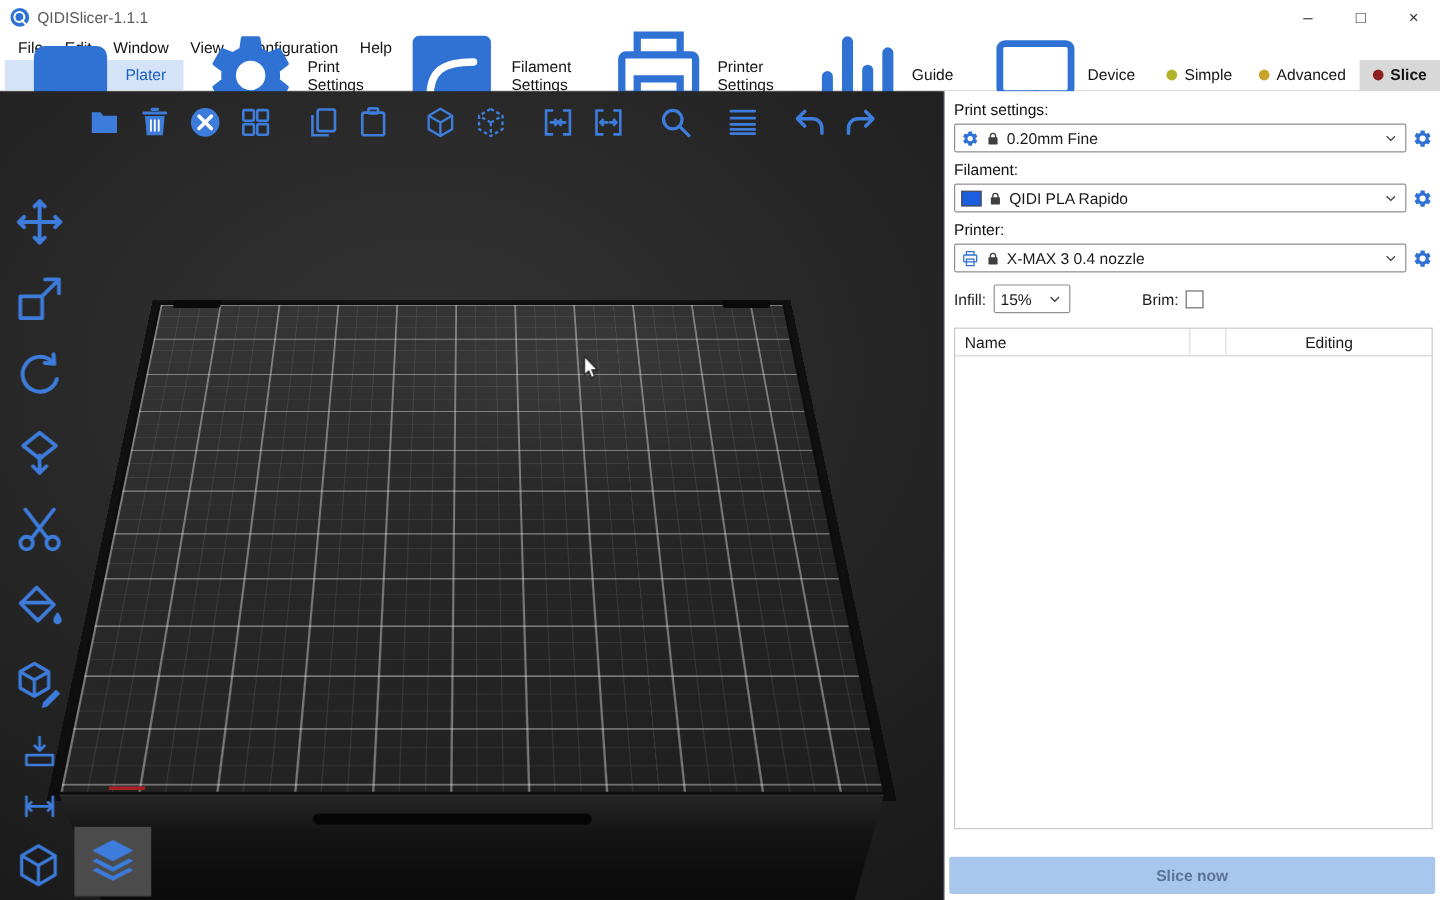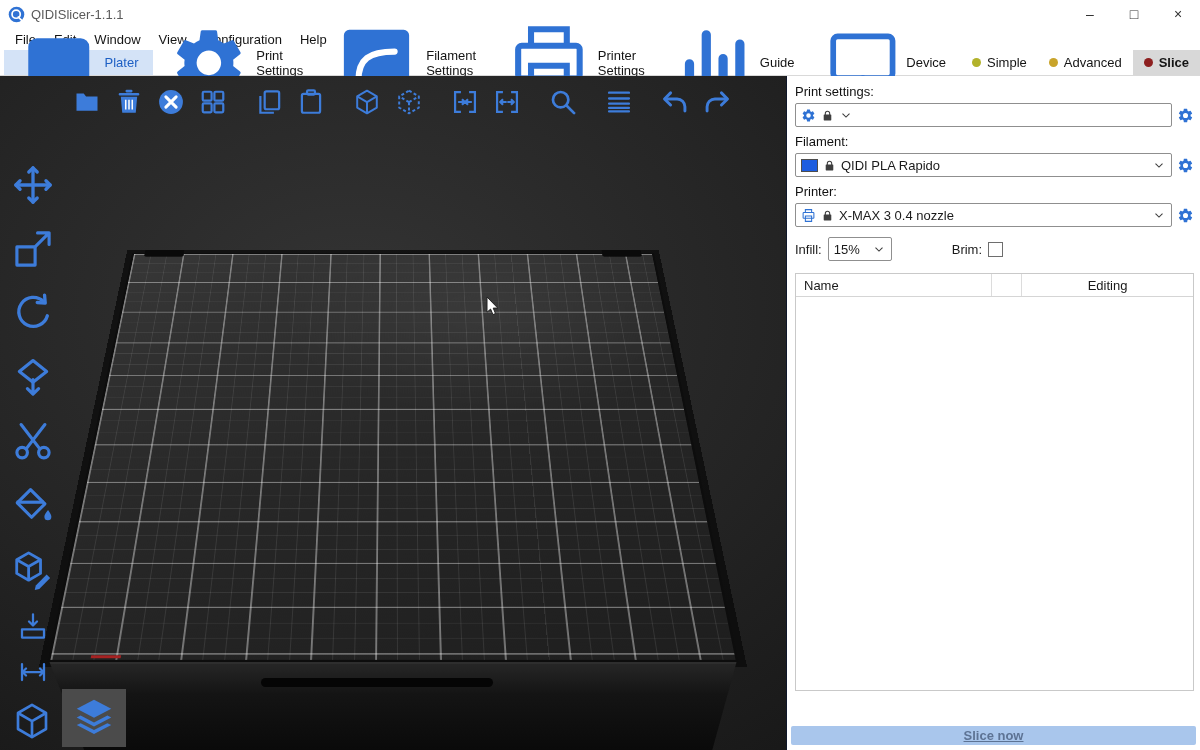--- a/index.html
+++ b/index.html
@@ -107,23 +107,23 @@
   .checkbox{ width:15px; height:15px; border:1px solid #6e6e6e; background:#fff; display:inline-block; }
 
   .obj-table{ margin-top:12px; border:1px solid #c9c9c9; height:418px; background:#fff; }
   .obj-thead{ display:flex; align-items:center; height:23px; border-bottom:1px solid #d5d5d5; }
   .th{ height:100%; display:flex; align-items:center; }
   .th-name{ width:196px; padding-left:8px; border-right:1px solid #dcdcdc; }
   .th-mini{ width:30px; border-right:1px solid #dcdcdc; }
   .th-edit{ flex:1; justify-content:center; }
   .obj-body{ height:394px; }
 
-  .slice-btn{ position:absolute; left:4px; right:4px; bottom:5px; height:19px;
+  .slice-btn{ position:absolute; left:4px; right:4px; bottom:5px; height:31px;
     background:var(--slice-bg); color:var(--slice-text); font-weight:bold;
-    display:flex; align-items:center; justify-content:center; border-radius:2px;text-decoration:underline; }
+    display:flex; align-items:center; justify-content:center; border-radius:2px; }
 </style>
 </head>
 <body>
 
 <div class="app">
 
   <div class="titlebar">
     <span class="logo">
         <svg viewBox="0 0 24 24">
           <circle cx="12" cy="12" r="11" fill="#2f72d4"></circle>
@@ -518,20 +518,21 @@
           <span class="cicon">
               <svg viewBox="0 0 24 24">
                 <path fill="currentColor" d="M19.14 12.94c.04-.3.06-.61.06-.94 0-.32-.02-.64-.07-.94l2.03-1.58a.49.49 0 0 0 .12-.61l-1.92-3.32a.49.49 0 0 0-.59-.22l-2.39.96c-.5-.38-1.03-.7-1.62-.94l-.36-2.54a.48.48 0 0 0-.48-.41h-3.84c-.24 0-.43.17-.47.41l-.36 2.54c-.59.24-1.13.57-1.62.94l-2.39-.96a.49.49 0 0 0-.59.22L2.74 8.87c-.12.21-.08.47.12.61l2.03 1.58c-.05.3-.09.63-.09.94s.02.64.07.94l-2.03 1.58a.49.49 0 0 0-.12.61l1.92 3.32c.12.22.37.29.59.22l2.39-.96c.5.38 1.03.7 1.62.94l.36 2.54c.05.24.24.41.48.41h3.84c.24 0 .44-.17.47-.41l.36-2.54c.59-.24 1.13-.56 1.62-.94l2.39.96c.22.08.47 0 .59-.22l1.92-3.32a.49.49 0 0 0-.12-.61l-2.03-1.58zM12 15.6A3.6 3.6 0 1 1 12 8.4a3.6 3.6 0 0 1 0 7.2z"></path>
               </svg>
             </span>
           <span class="lock-wrap">
               <svg viewBox="0 0 24 24">
                 <path fill="currentColor" d="M17 10V8a5 5 0 0 0-10 0v2H6a1 1 0 0 0-1 1v9a1 1 0 0 0 1 1h12a1 1 0 0 0 1-1v-9a1 1 0 0 0-1-1h-1zm-8-2a3 3 0 0 1 6 0v2H9V8z"></path>
               </svg>
             </span>
+          <span class="sel-text">0.20mm Fine</span>
           <span class="chev">
               <svg viewBox="0 0 24 24">
                 <path d="M6 9.5l6 6 6-6" fill="none" stroke="#3c3c3c" stroke-width="1.8"></path>
               </svg>
             </span>
         </div>
         <button class="gear-btn">
             <svg viewBox="0 0 24 24">
               <path fill="currentColor" d="M19.14 12.94c.04-.3.06-.61.06-.94 0-.32-.02-.64-.07-.94l2.03-1.58a.49.49 0 0 0 .12-.61l-1.92-3.32a.49.49 0 0 0-.59-.22l-2.39.96c-.5-.38-1.03-.7-1.62-.94l-.36-2.54a.48.48 0 0 0-.48-.41h-3.84c-.24 0-.43.17-.47.41l-.36 2.54c-.59.24-1.13.57-1.62.94l-2.39-.96a.49.49 0 0 0-.59.22L2.74 8.87c-.12.21-.08.47.12.61l2.03 1.58c-.05.3-.09.63-.09.94s.02.64.07.94l-2.03 1.58a.49.49 0 0 0-.12.61l1.92 3.32c.12.22.37.29.59.22l2.39-.96c.5.38 1.03.7 1.62.94l.36 2.54c.05.24.24.41.48.41h3.84c.24 0 .44-.17.47-.41l.36-2.54c.59-.24 1.13-.56 1.62-.94l2.39.96c.22.08.47 0 .59-.22l1.92-3.32a.49.49 0 0 0-.12-.61l-2.03-1.58zM12 15.6A3.6 3.6 0 1 1 12 8.4a3.6 3.6 0 0 1 0 7.2z"></path>
             </svg>

